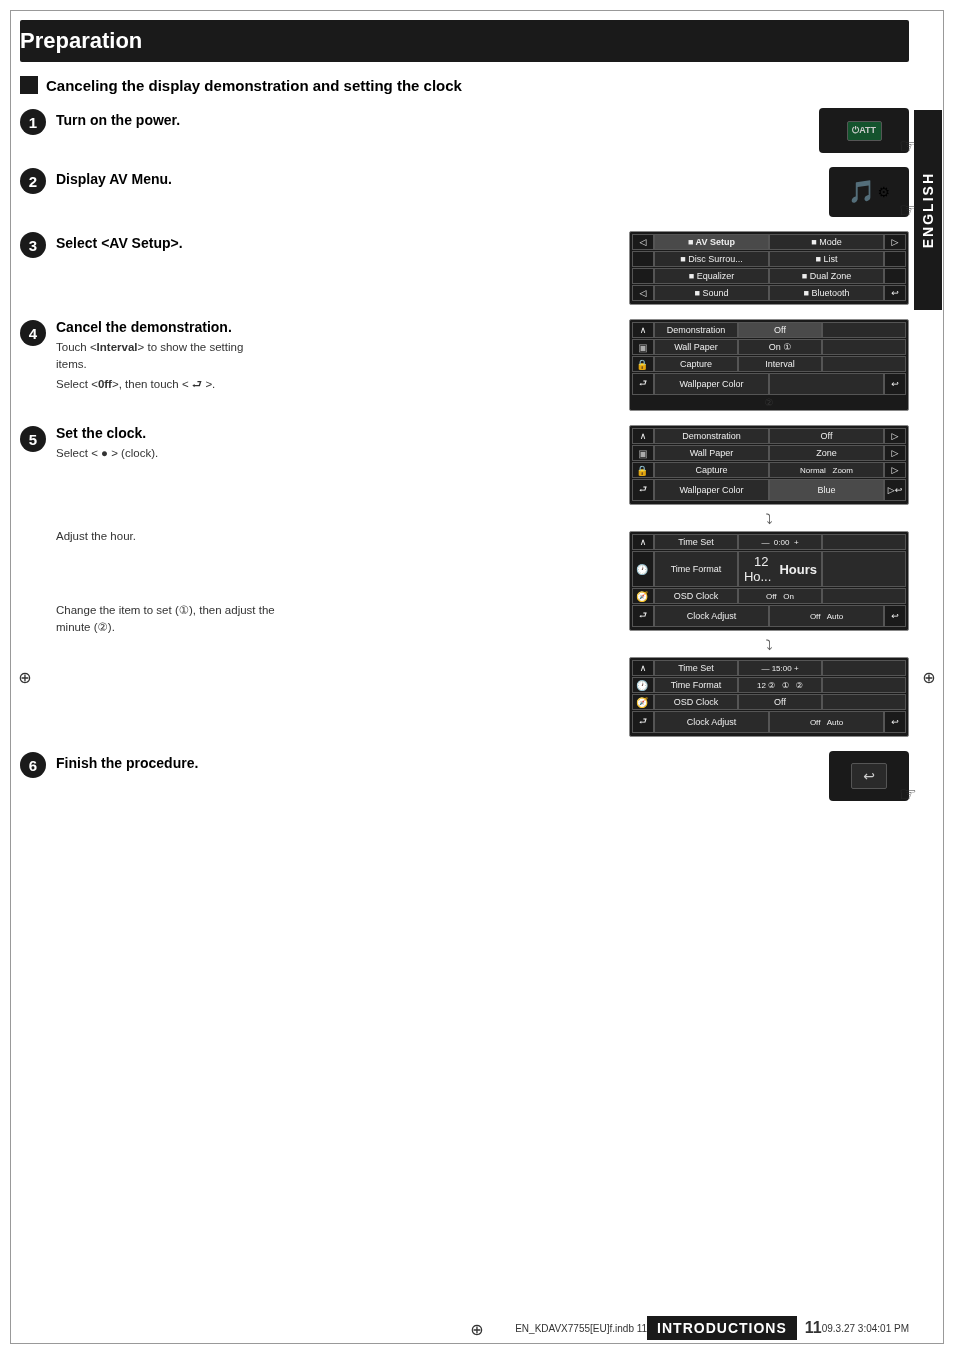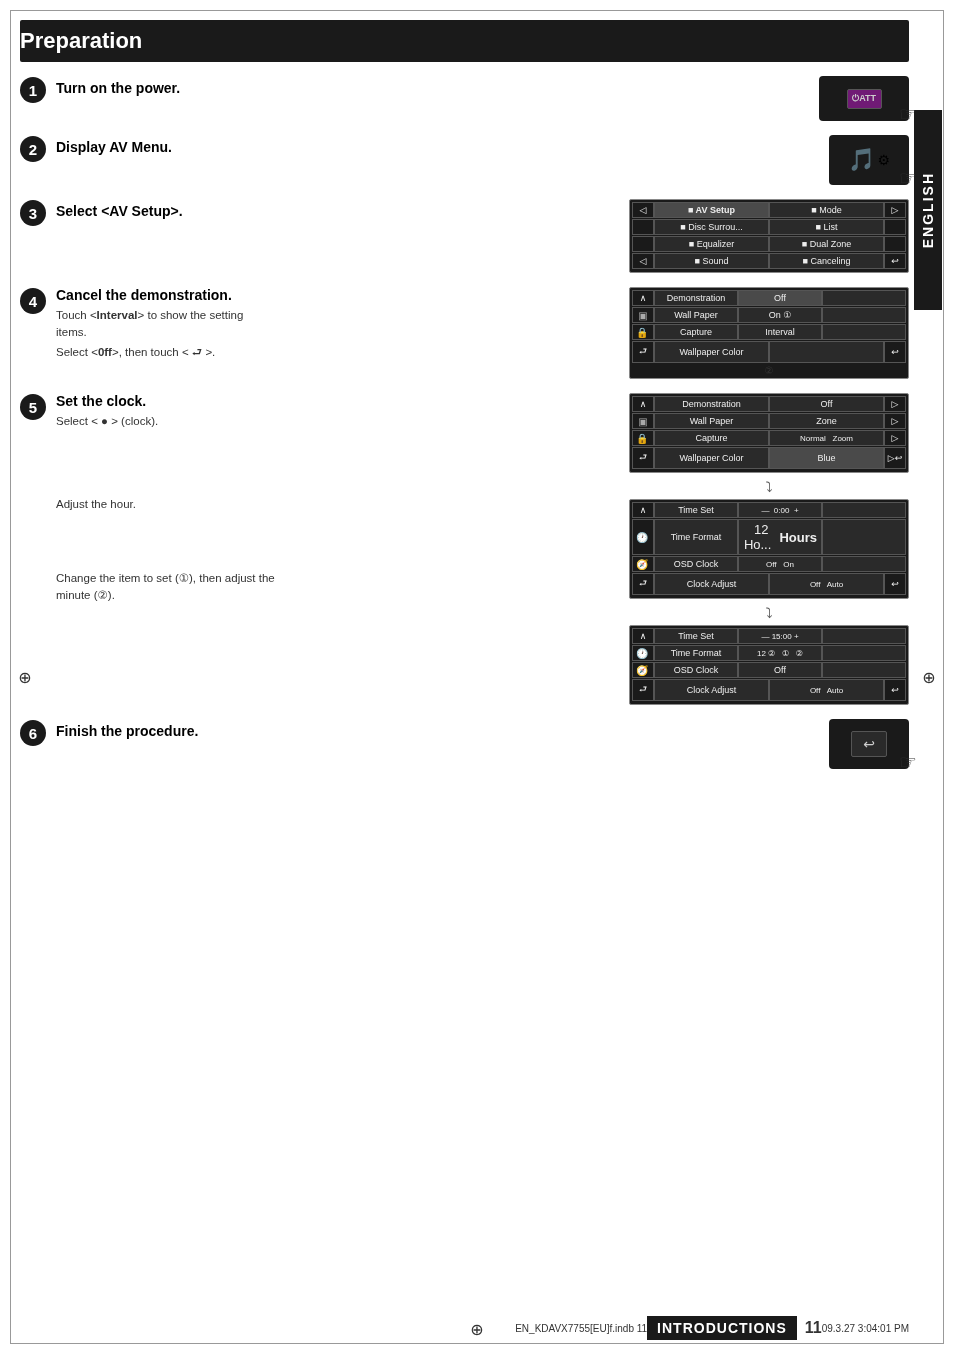--- a/index.html
+++ b/index.html
@@ -191,32 +191,36 @@
 <div class="reg-mark reg-right">⊕</div>
 
 <div class="english-sidebar">
   <span>ENGLISH</span>
 </div>
 
 <div class="main-content">
 
   <div class="title-box">Preparation</div>
 
+  <div class="section-heading">
+    <div class="section-icon"></div>
+    <span>Canceling the display demonstration and setting the clock</span>
+  </div>
 
   <div class="full-step">
     <div class="full-step-left">
       <div style="display:flex;align-items:center;">
         <div class="step-number">1</div>
         <div class="step-title">Turn on the power.</div>
       </div>
     </div>
     <div class="full-step-right">
 
       <div style="width:90px;height:45px;background:#1a1a1a;border-radius:4px;display:flex;align-items:center;justify-content:center;position:relative;">
-        <div style="width:35px;height:20px;background:#701a75;border:1px solid #555;border-radius:2px;display:flex;align-items:center;justify-content:center;">
+        <div style="width:35px;height:20px;background:#14532d;border:1px solid #555;border-radius:2px;display:flex;align-items:center;justify-content:center;">
           <span style="color:#ccc;font-size:9px;font-weight:bold;">⏻ATT</span>
         </div>
         <div style="position:absolute;right:-8px;bottom:-5px;font-size:20px;color:#333;">☞</div>
       </div>
     </div>
   </div>
 
   <div class="full-step">
     <div class="full-step-left">
       <div style="display:flex;align-items:center;">
@@ -256,21 +260,21 @@
         </div>
         <div class="ui-panel-row">
           <div class="ui-cell nav"></div>
           <div class="ui-cell">■ Equalizer</div>
           <div class="ui-cell">■ Dual Zone</div>
           <div class="ui-cell nav"></div>
         </div>
         <div class="ui-panel-row">
           <div class="ui-cell nav">◁</div>
           <div class="ui-cell">■ Sound</div>
-          <div class="ui-cell">■ Canceling</div>
+          <div class="ui-cell">■ Bluetooth</div>
           <div class="ui-cell nav">↩</div>
         </div>
       </div>
     </div>
   </div>
 
   <div class="full-step">
     <div class="full-step-left">
       <div style="display:flex;align-items:flex-start;">
         <div class="step-number">4</div>

